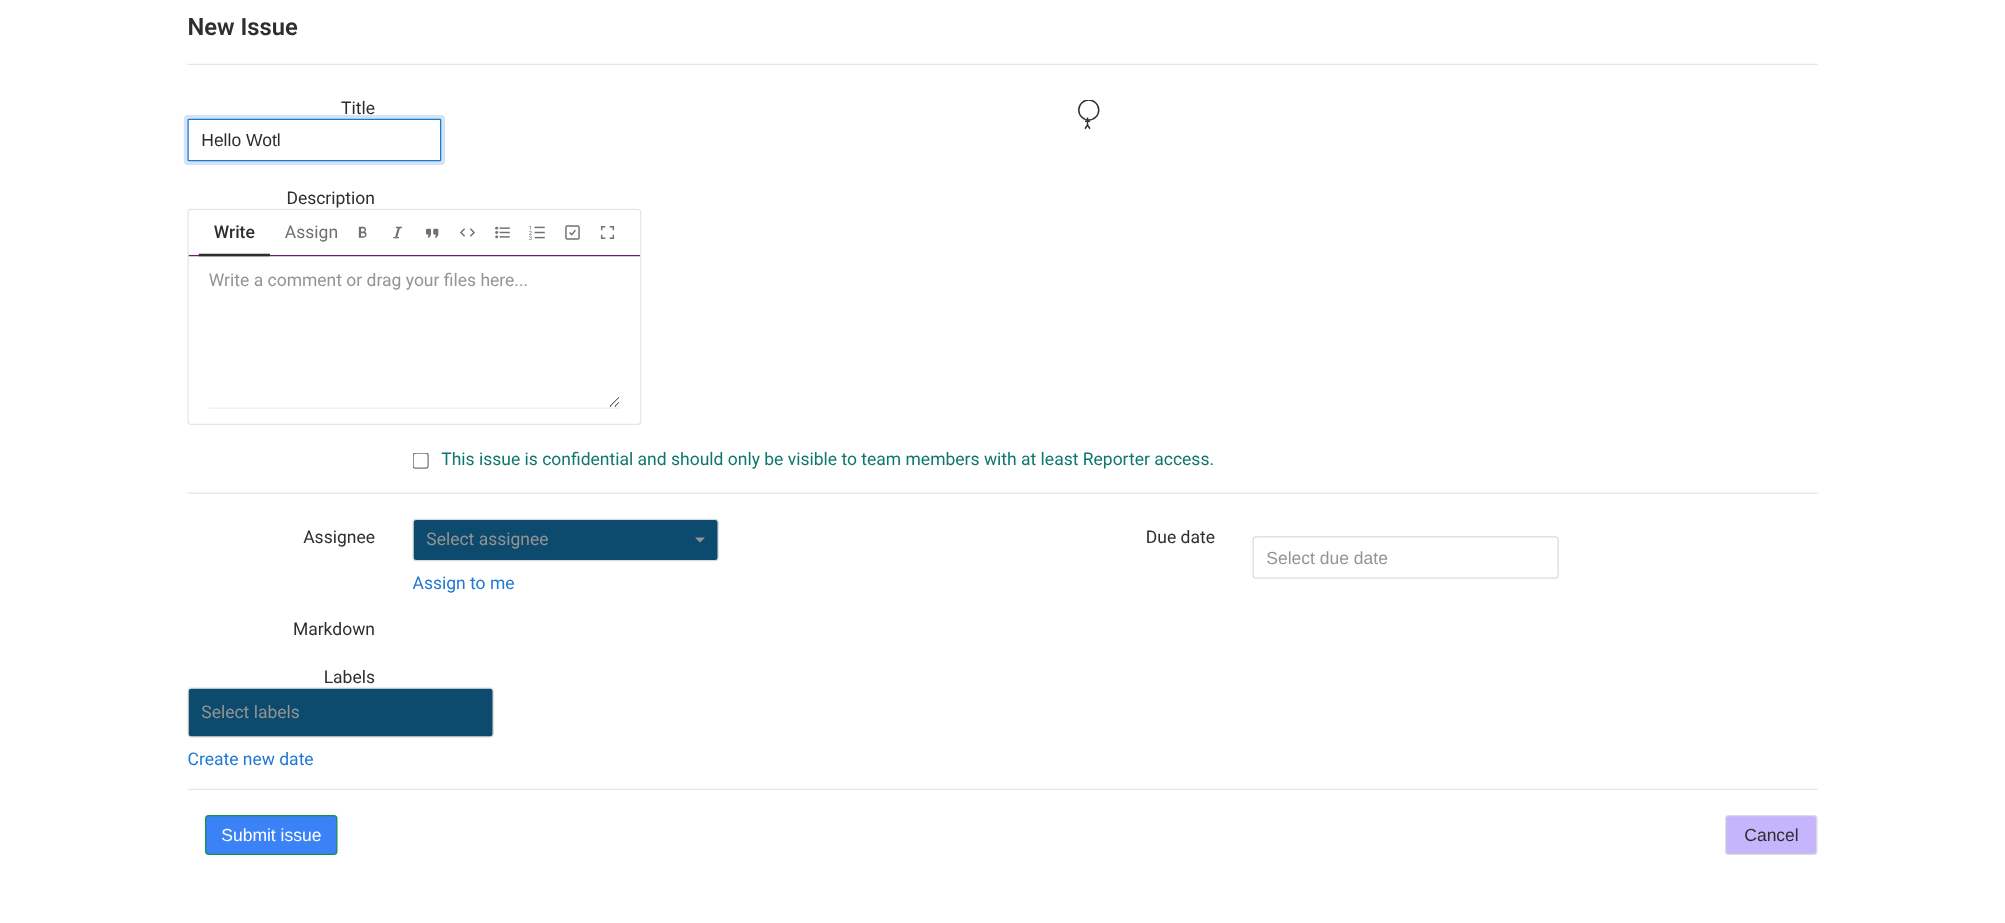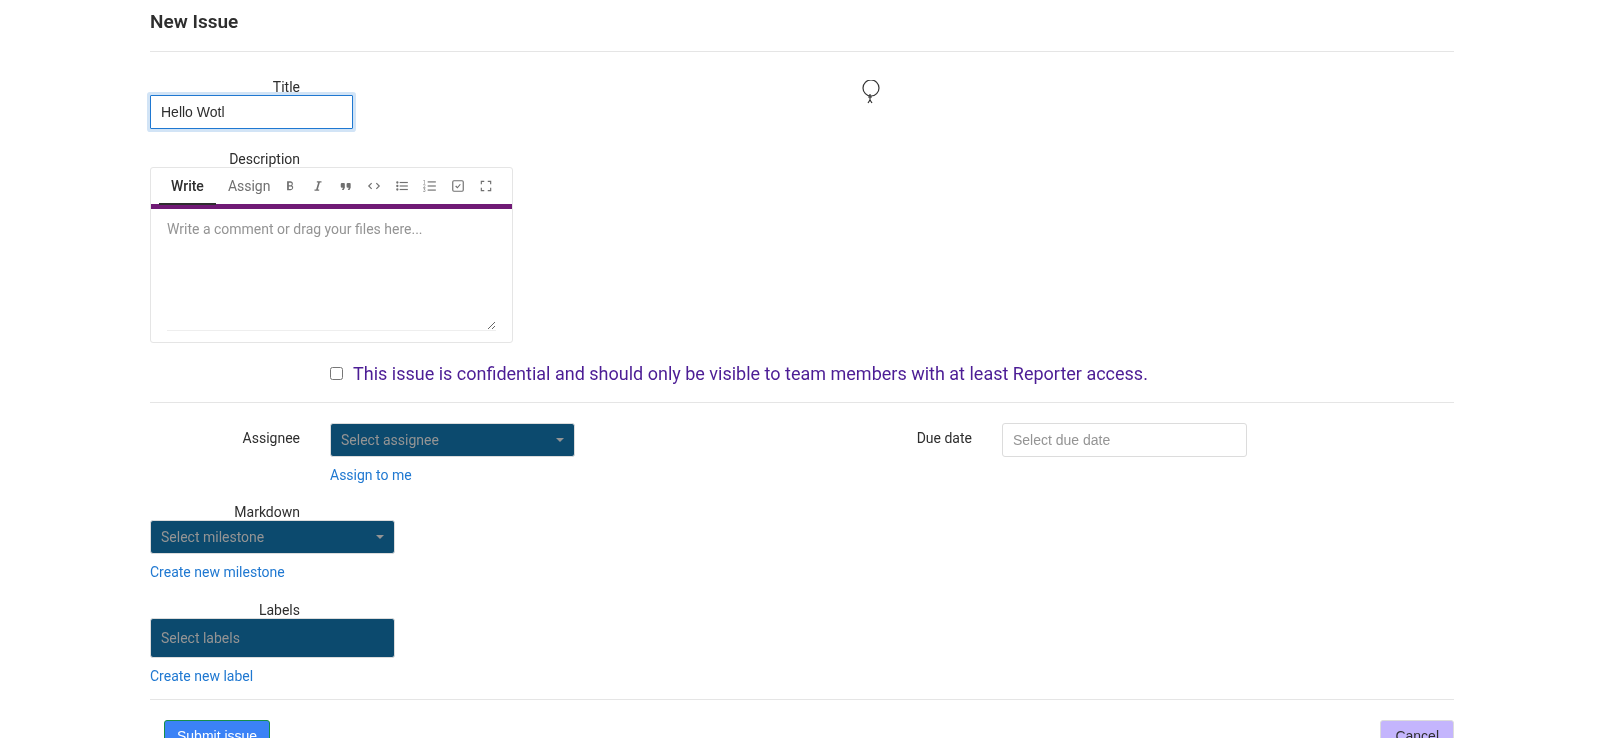--- a/index.html
+++ b/index.html
@@ -47,21 +47,21 @@
 
     .md-area {
       border: 1px solid #e5e5e5;
       border-radius: 3px;
       background: #fff;
     }
     .md-header {
       display: flex;
       align-items: center;
       padding: 0 18px 0 8px;
-      border-bottom: 5px solid #701a75;
+      border-bottom: 1px solid #701a75;
     }
     .md-tabs { display: flex; }
     .md-tab {
       padding: 10px 12px 9px 12px;
       font-size: 14px;
       color: #707070;
       cursor: pointer;
       border-bottom: 2px solid transparent;
       margin-bottom: -1px;
     }
@@ -94,21 +94,21 @@
       align-items: center;
       padding: 6px 16px 10px 16px;
       font-size: 13px;
       color: #707070;
     }
     .md-footer a { color: #1f78d1; text-decoration: none; }
     .attach { display:flex; align-items:center; gap:6px; cursor:pointer; }
     .attach svg { color:#707070; }
 
     .confidential-row { margin-left: 180px; padding-left:0; display:flex; align-items:center; gap:10px; margin-top:20px; margin-bottom: 18px;}
-    .confidential-row label { font-size:18px; color:#4c1d95; }
+    .confidential-row label { font-size:14px; color:#0f766e; }
 
     .divider { border-top: 1px solid #e5e5e5; margin: 0 0 20px 0; }
 
     .select-box {
       width: 245px;
       height: 34px;
       border: 1px solid #dcdcdc;
       border-radius: 3px;
       background: #0c4a6e;
       display: flex;
@@ -122,20 +122,21 @@
     .select-box .caret { width:0;height:0;border-left:4px solid transparent;border-right:4px solid transparent;border-top:4px solid #949494; }
 
     .date-input {
       width: 245px;
       height: 34px;
       border: 1px solid #dcdcdc;
       border-radius: 3px;
       padding: 0 10px;
       font-size: 14px;
       color: #2e2e2e;
+      margin-top: 14px;
     }
     .date-input::placeholder { color:#949494; }
 
     .link { color: #1f78d1; text-decoration: none; font-size: 14px; cursor:pointer; display:inline-block; margin-top:10px;}
 
     .two-col { display:flex; }
     .two-col .half { flex:1; display:flex; }
     .two-col .half .col-label { width: 180px; }
     .two-col .half:nth-child(2) .col-label { width: 150px; padding-right: 30px;}
     .two-col .half:nth-child(2) { padding-left: 100px;}
@@ -274,36 +275,29 @@
   <div class="half">
     <div class="col-label">Due date</div>
     <div>
       <input class="date-input" type="text" placeholder="Select due date" style="">
     </div>
   </div>
 </div>
 
 <div class="form-row" style="margin-top:14px;">
   <div class="col-label">Markdown</div>
-  <div>
-    <div class="select-box">
-      <span>Select milestone</span>
-      <span class="caret"></span>
-    </div>
-    <a class="link">Create new milestone</a>
-  </div>
 </div>
 
 <div class="form-row">
   <div class="col-label">Labels</div>
   <div>
     <div class="select-box" style="height:40px;">
       <span>Select labels</span>
     </div>
-    <a class="link">Create new label</a>
+    <a class="link">Create new date</a>
   </div>
 </div>
 
 <div class="divider"></div>
 
 <div class="actions">
   <button class="btn-submit">Submit issue</button>
   <button class="btn-cancel">Cancel</button>
 </div>
 

